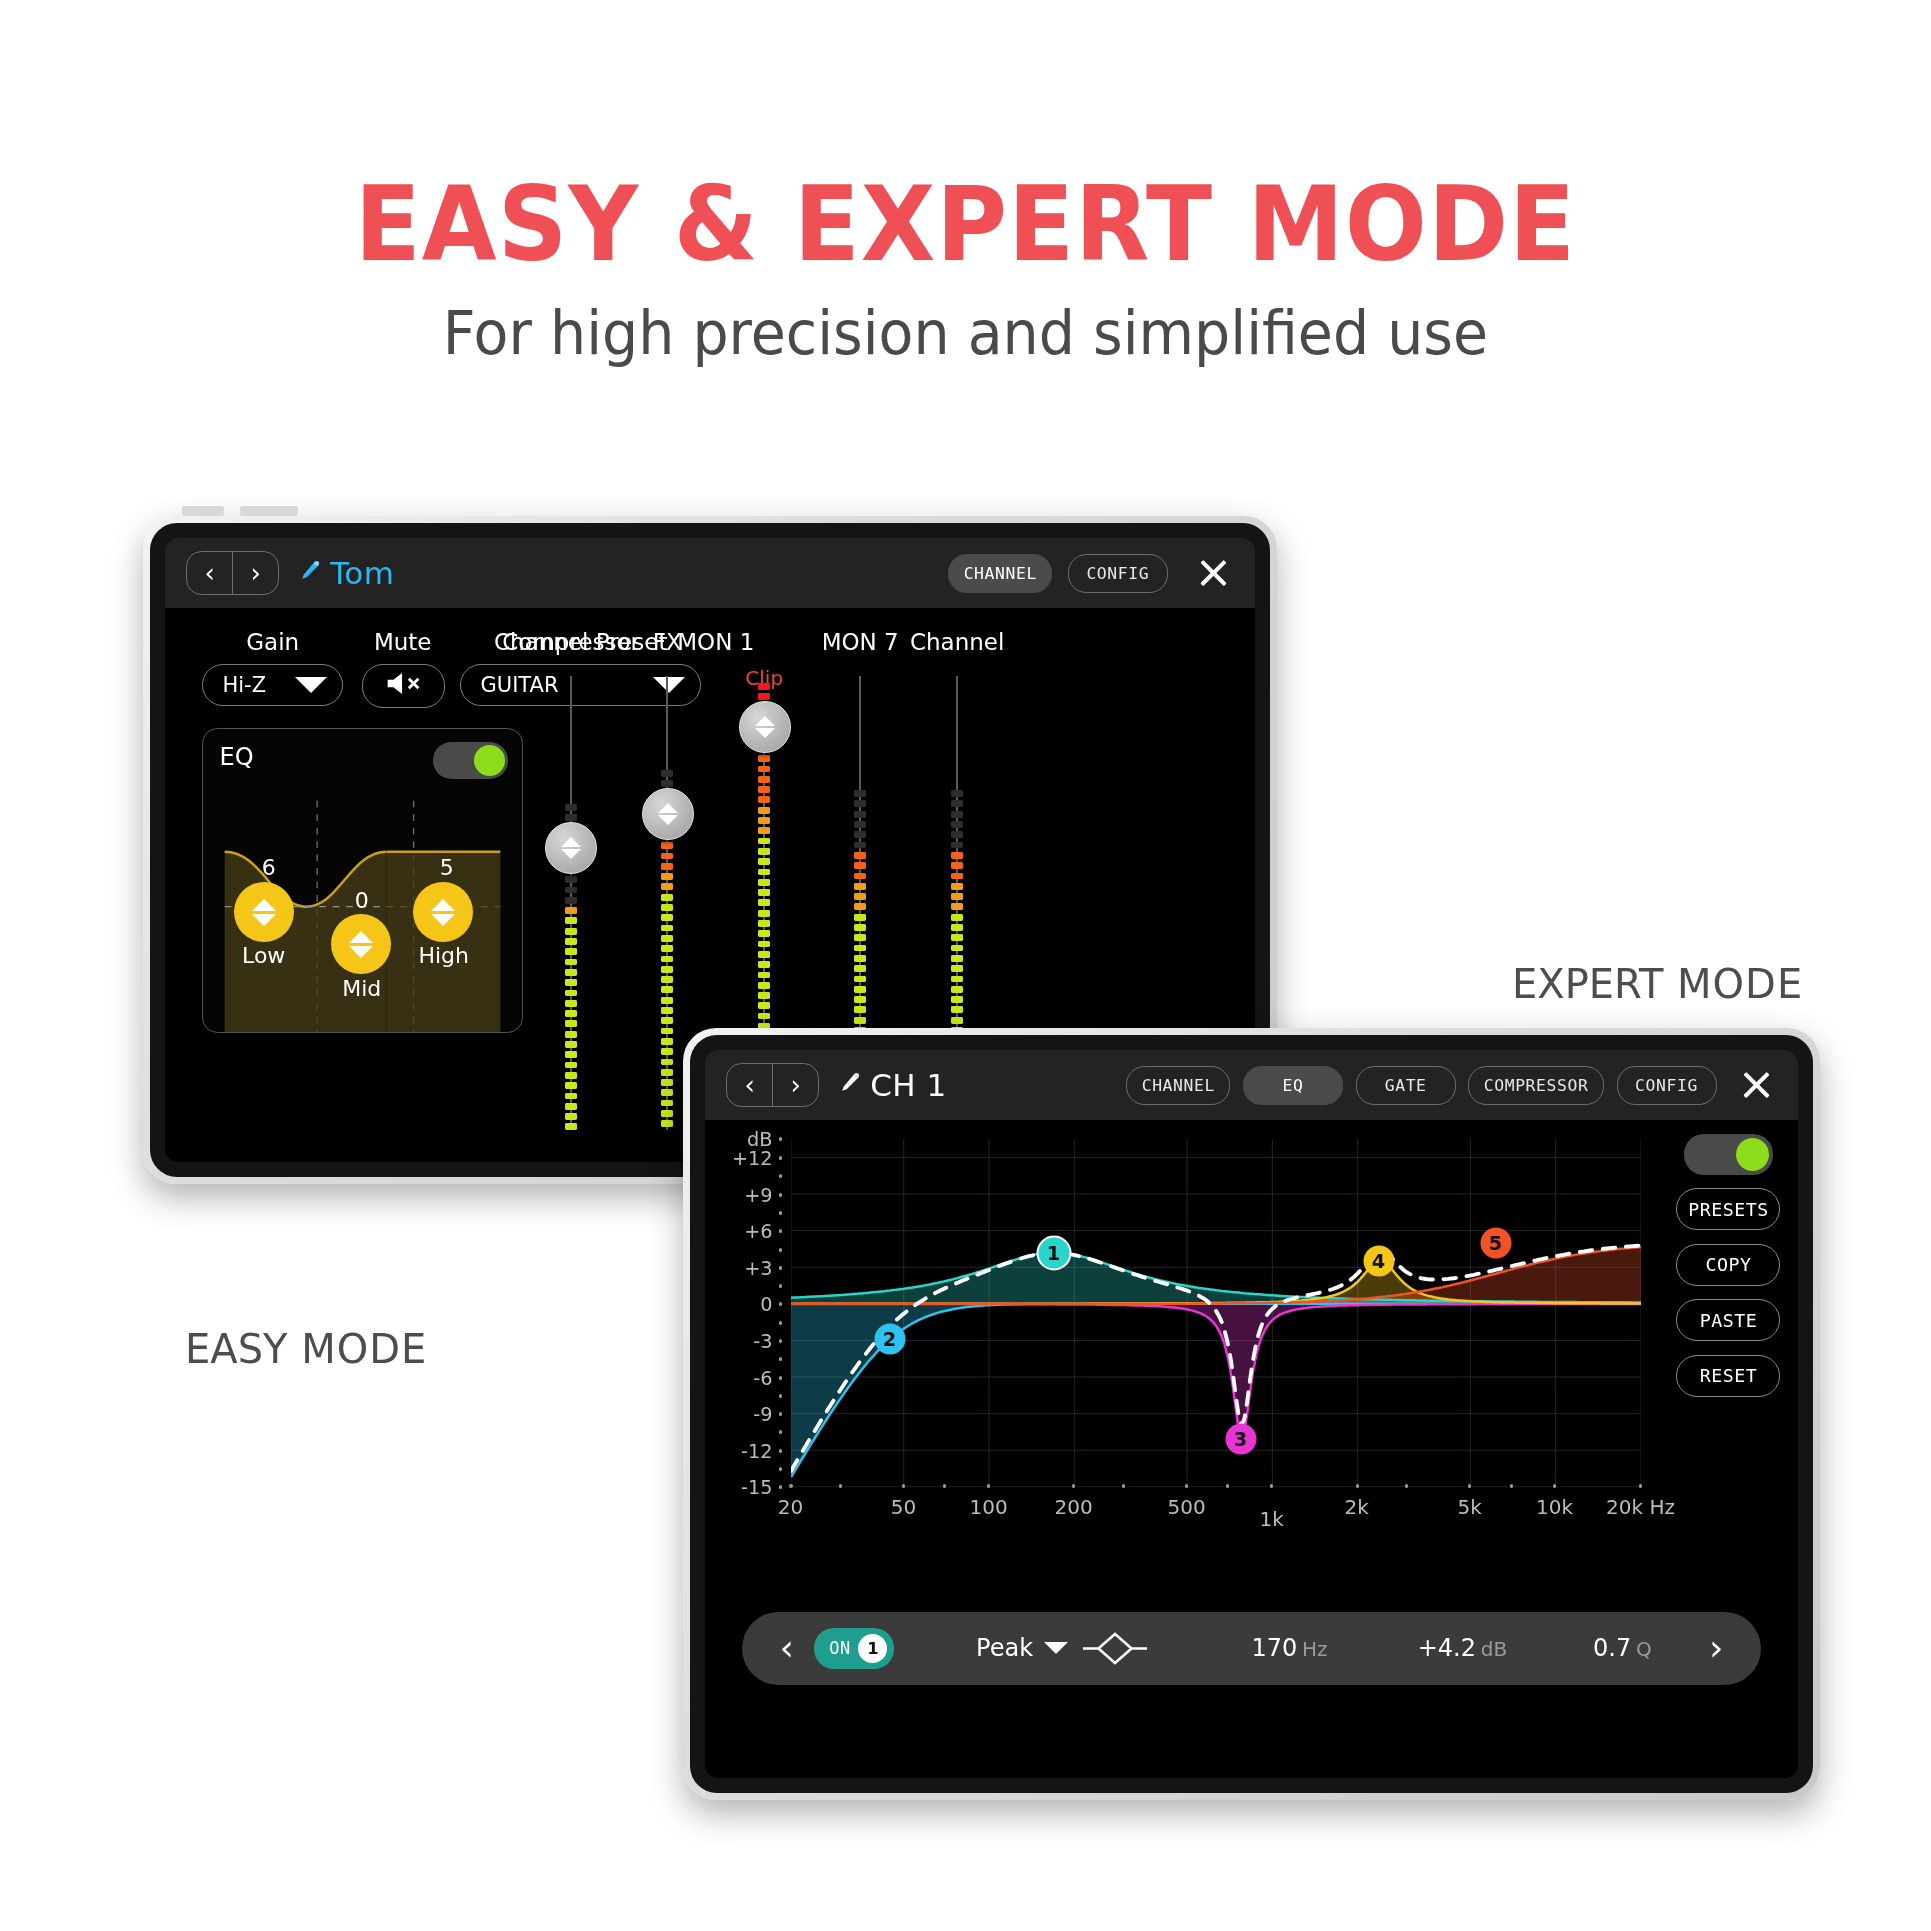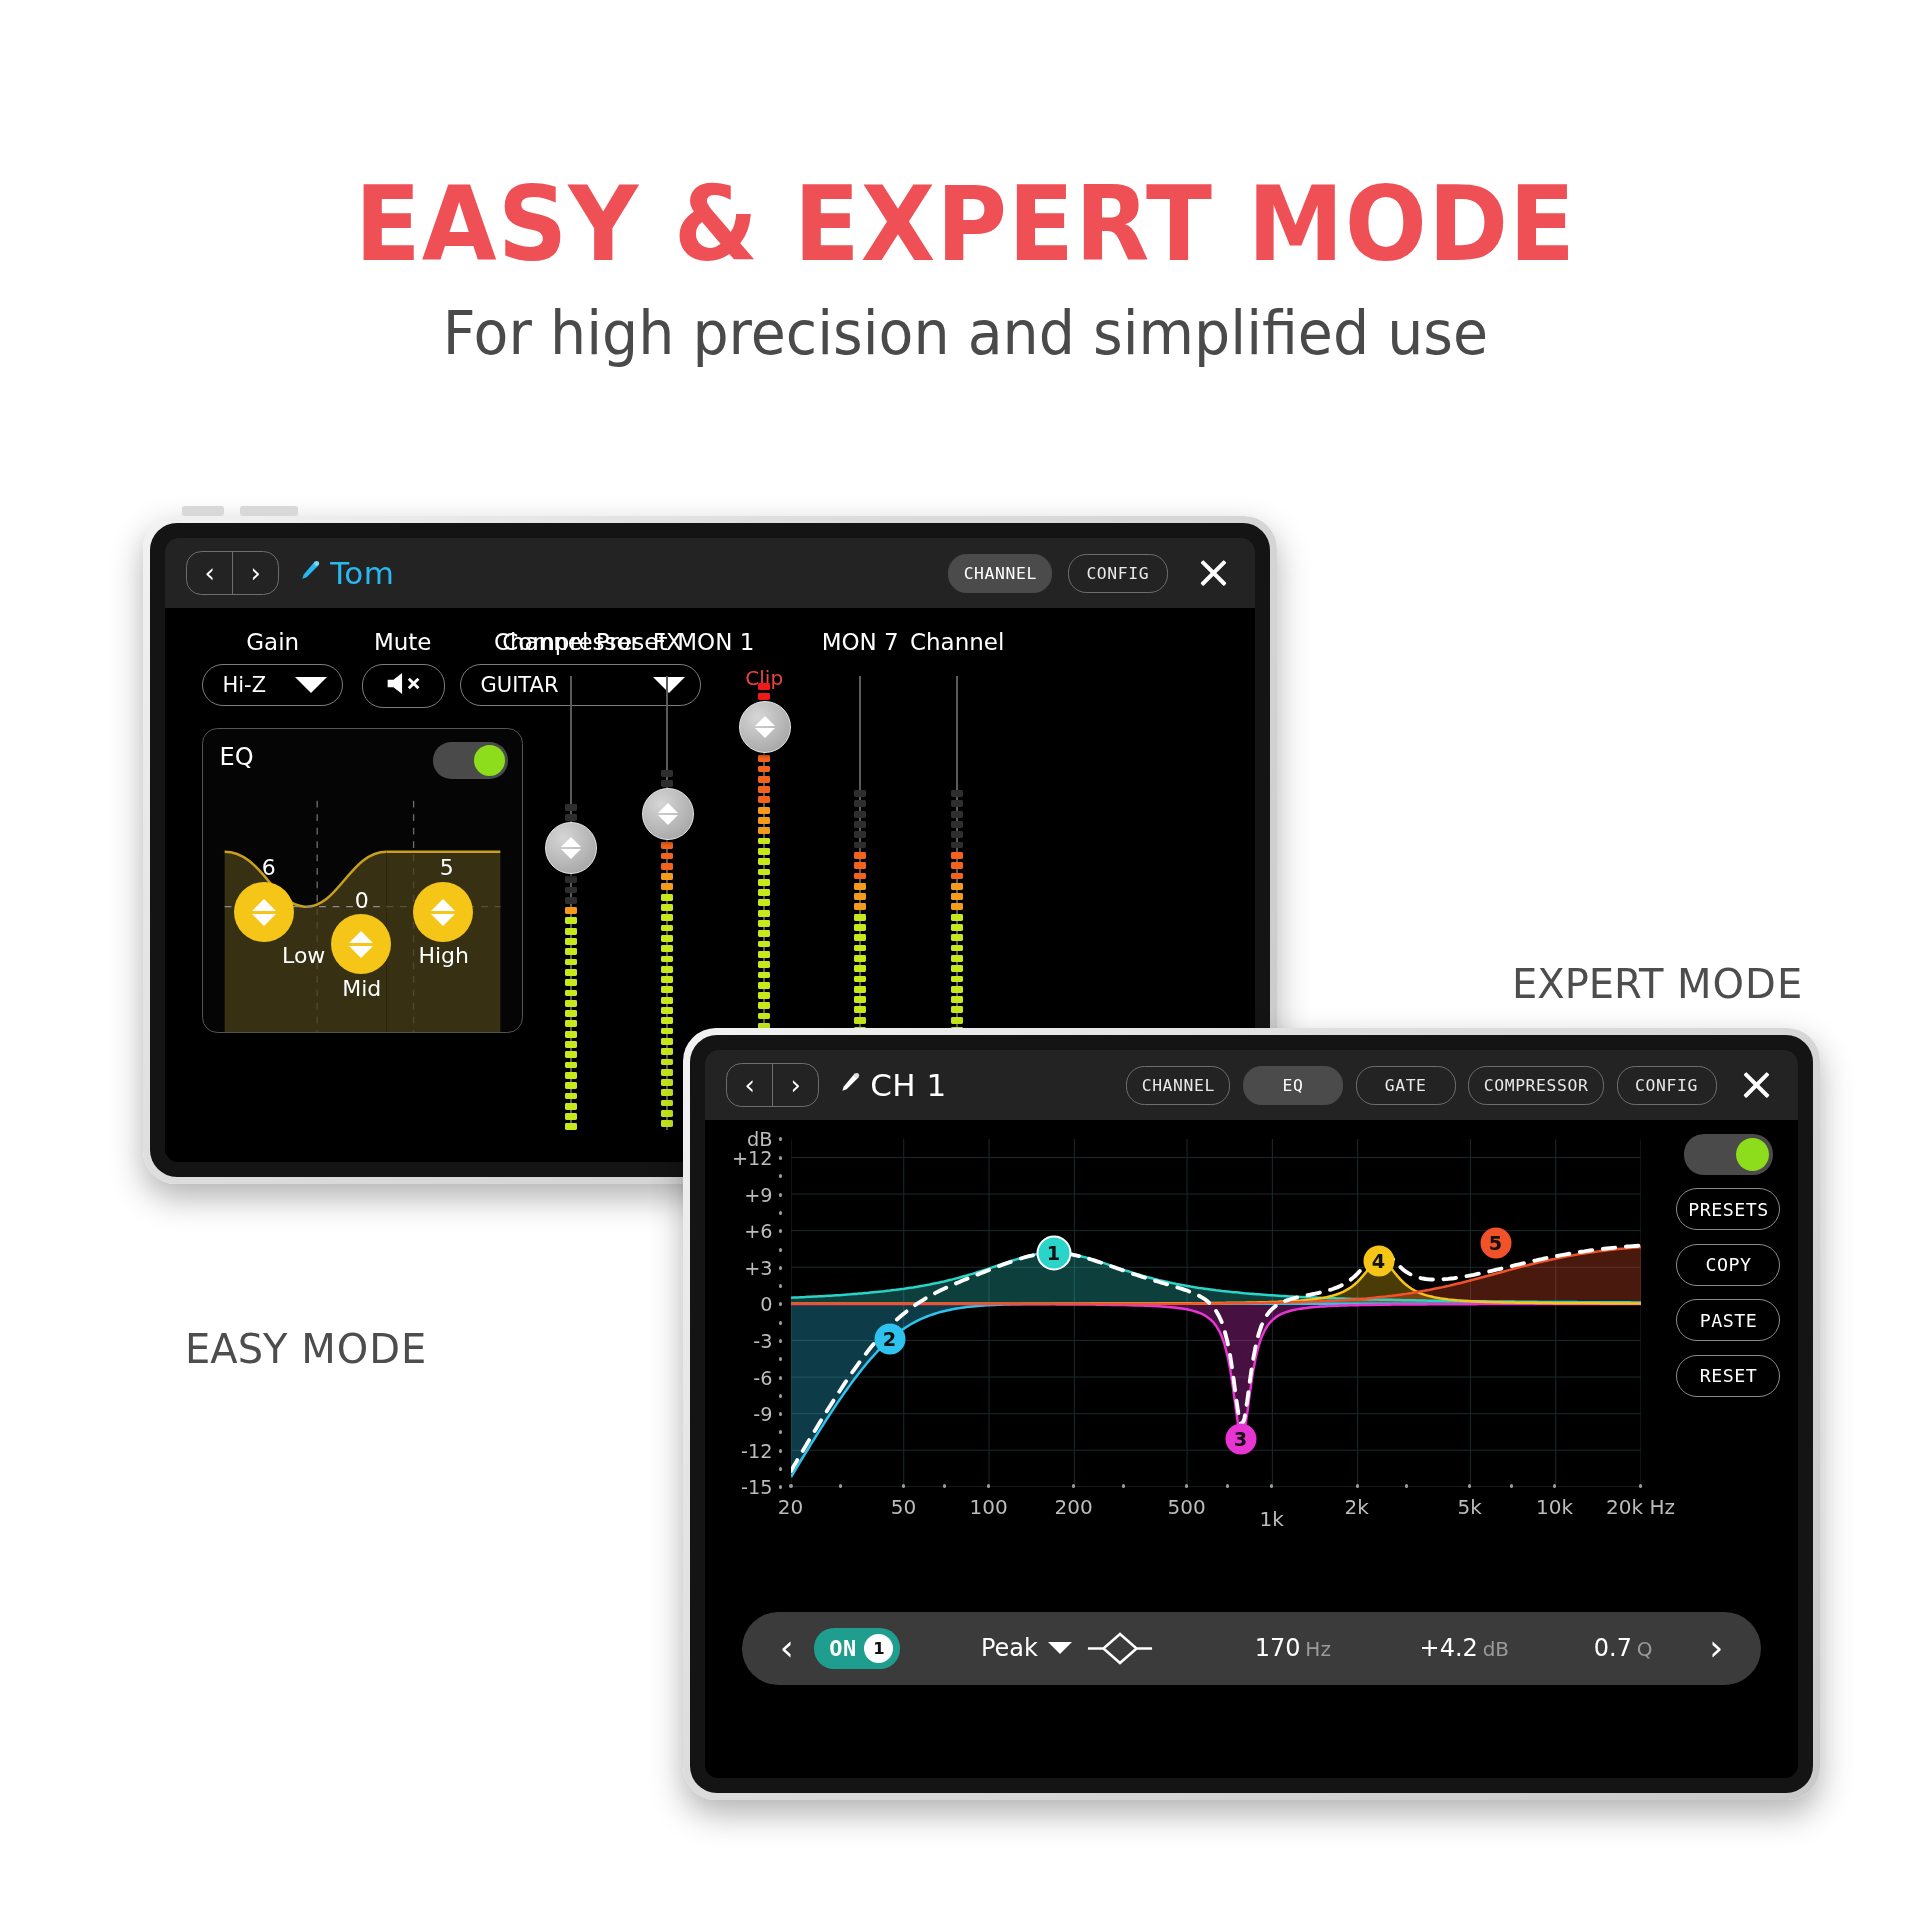--- a/index.html
+++ b/index.html
@@ -127,21 +127,21 @@
   .sbtn{width:100%;height:42px;border:1.4px solid #8a8a8a;border-radius:21px;display:flex;
       align-items:center;justify-content:center;color:#fff;font-size:18.3px;
       font-family:"DejaVu Sans Mono",monospace;letter-spacing:0.5px;box-sizing:border-box;}
 
   #bandbar{position:absolute;left:37px;right:37px;bottom:93px;height:73px;background:#3b3b3b;
       border-radius:37px;display:flex;align-items:center;padding:0 25px;box-sizing:border-box;}
   .chev{color:#fff;font-size:35px;font-family:"DejaVu Sans",sans-serif;line-height:1;
       width:39px;text-align:center;}
   .onpill{height:41px;border-radius:20px;background:#1f9e8f;display:flex;align-items:center;
       gap:7.7px;padding:0 6.8px 0 15.4px;margin-left:7.7px;}
-  .onpill .t{font-family:"DejaVu Sans Mono",monospace;font-size:22px;color:#fff;letter-spacing:0.5px;font-weight:bold;}
+  .onpill .t{font-family:"DejaVu Sans Mono",monospace;font-size:17px;color:#fff;letter-spacing:0.5px;}
   .onpill .n{width:29px;height:29px;border-radius:50%;background:#fff;color:#111;font-size:16.4px;
       display:flex;align-items:center;justify-content:center;font-family:"DejaVu Sans",sans-serif;
       font-weight:bold;}
   .bval{font-family:"DejaVu Sans",sans-serif;font-size:24px;color:#fff;white-space:nowrap;}
   .bval u{text-decoration:none;color:#9a9a9a;font-size:20px;margin-left:4.8px;}
   .dd-caret{width:0;height:0;border-left:12.6px solid transparent;border-right:12.6px solid transparent;
       border-top:12.6px solid #fff;margin-left:10.6px;}
 </style>
 </head>
 <body>
@@ -230,21 +230,21 @@
             <line x1="22" y1="120" x2="308" y2="120" stroke="#8c8c8c" stroke-width="1.3" stroke-dasharray="7 7"></line>
             <path d="M190 63 L 308 63 L 308 250 L 190 250 Z" fill="#4a3f18" opacity=".75"></path>
             <path d="M190 63 L 308 63" stroke="#c99f1e" stroke-width="2.6" fill="none"></path>
           </svg>
 
           <div class="ktxt" style="left:27px;top:126px;width:77px;">6</div>
           <div class="knob y" style="left:31px;top:153px;width:60px;height:60px;">
             <div class="tri-up"></div>
             <div class="tri-dn"></div>
           </div>
-          <div class="ktxt" style="left:22px;top:214px;width:77px;padding-left:40px;">Low</div>
+          <div class="ktxt" style="left:22px;top:214px;width:77px;">Low</div>
 
           <div class="ktxt" style="left:120px;top:159px;width:77px;">0</div>
           <div class="knob y" style="left:128px;top:185px;width:60px;height:60px;">
             <div class="tri-up"></div>
             <div class="tri-dn"></div>
           </div>
           <div class="ktxt" style="left:120px;top:247px;width:77px;">Mid</div>
 
           <div class="ktxt" style="left:205px;top:126px;width:77px;">5</div>
           <div class="knob y" style="left:210px;top:153px;width:60px;height:60px;">

